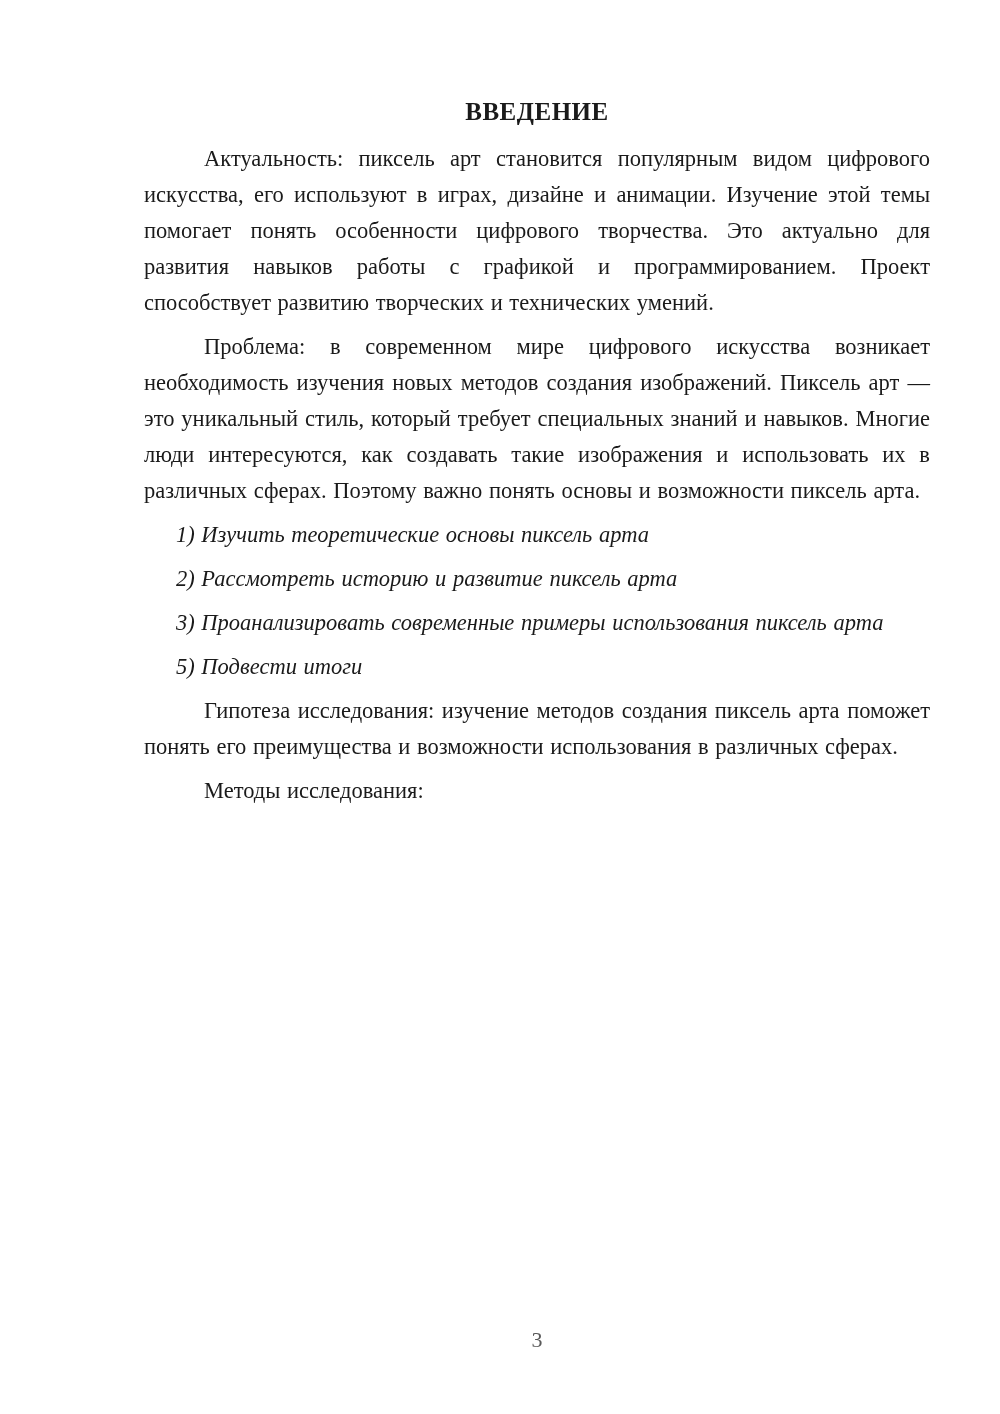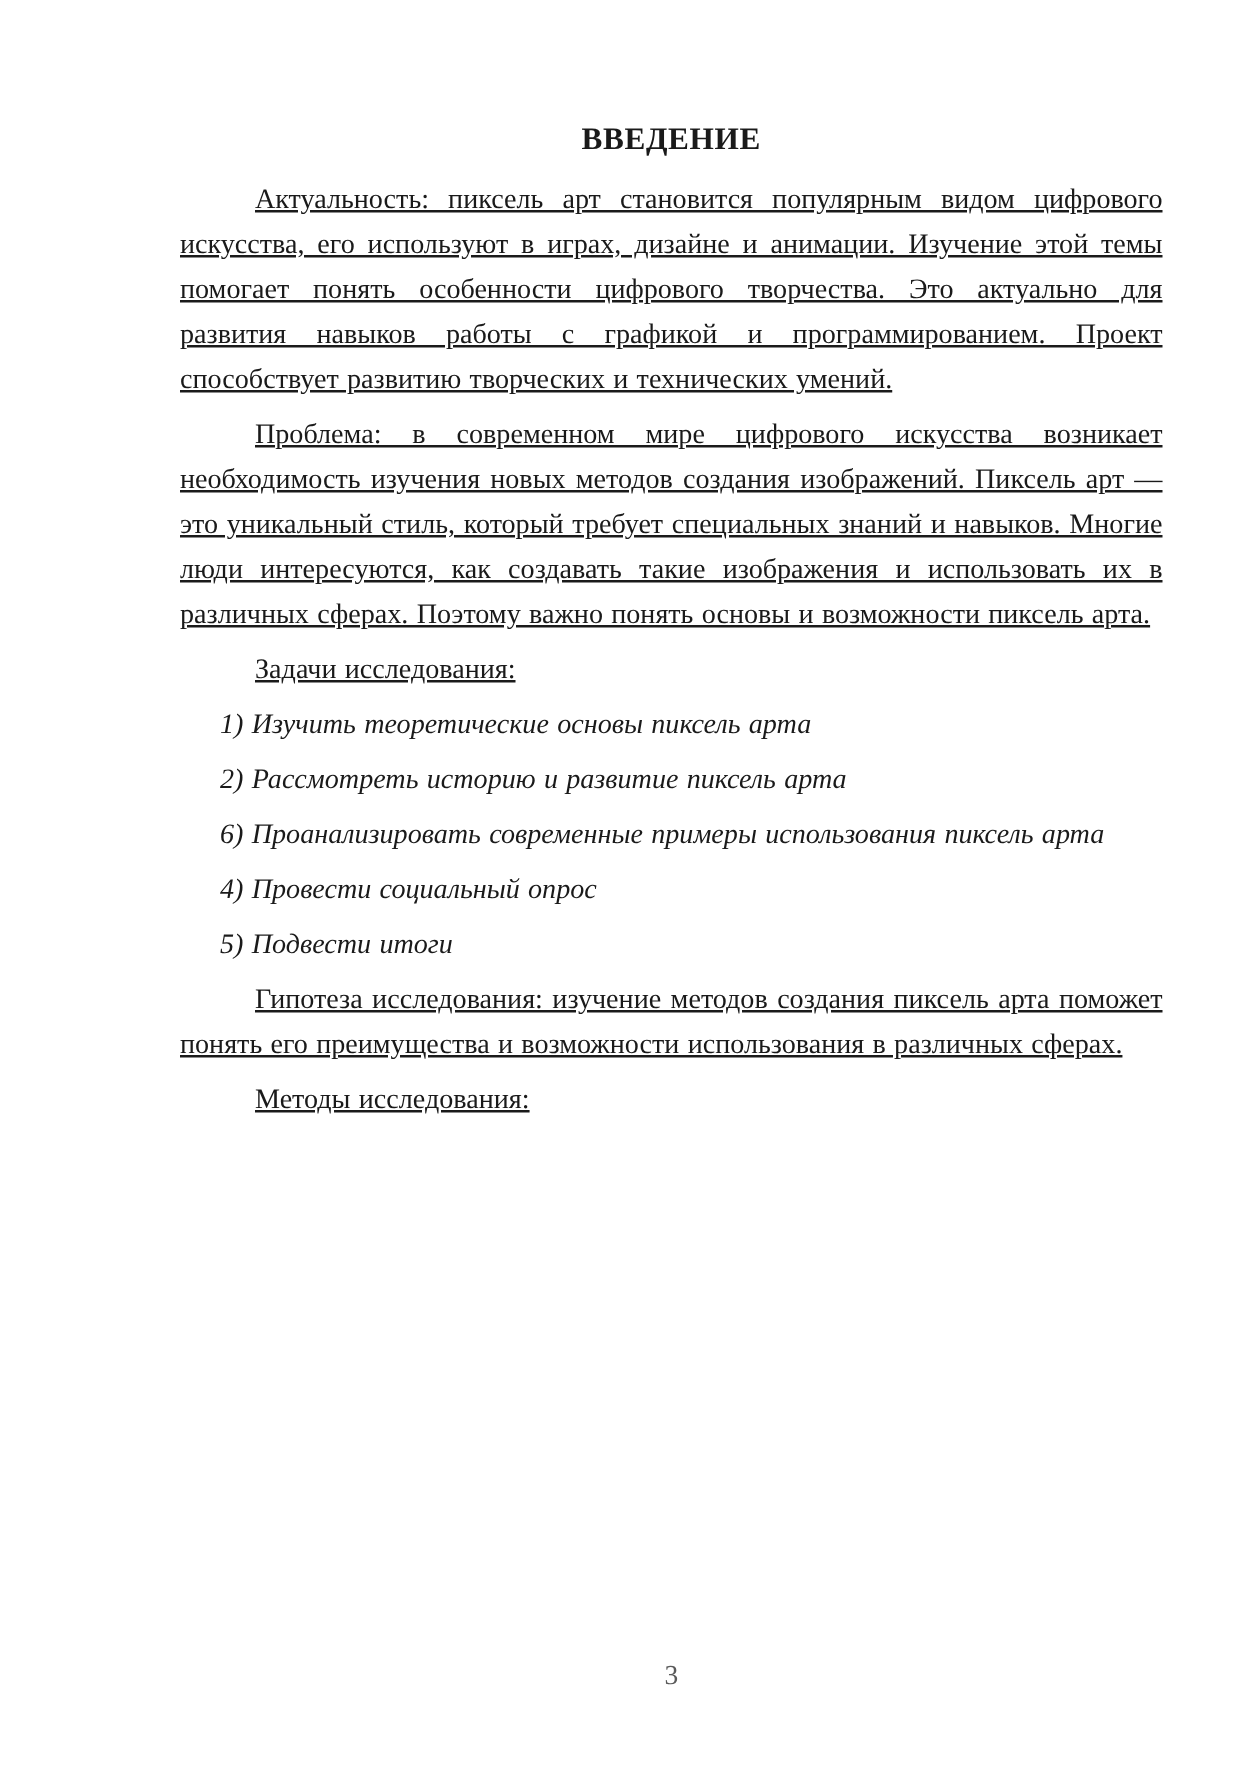--- a/index.html
+++ b/index.html
@@ -26,21 +26,20 @@
     text-align: center;
     margin: 0 0 11px 0;
     line-height: 36px;
     letter-spacing: 0.5px;
   }
   p.para {
     margin: 0 0 8px 0;
     text-align: justify;
     text-indent: 60px;
     word-spacing: 1px;
-    text-decoration: underline;
   }
   p.list-item {
     margin: 0 0 8px 0;
     text-align: justify;
     text-indent: 32px;
     word-spacing: 1px;
     font-style: italic;
   }
   .page-number {
     position: absolute;
@@ -56,25 +55,23 @@
 </head>
 <body>
 
 <div class="page">
 
   <h1 class="doc-title">ВВЕДЕНИЕ</h1>
 
   <div>
     <p class="para">Актуальность: пиксель арт становится популярным видом цифрового искусства, его используют в играх, дизайне и анимации. Изучение этой темы помогает понять особенности цифрового творчества. Это актуально для развития навыков работы с графикой и программированием. Проект способствует развитию творческих и технических умений.</p>
     <p class="para">Проблема: в современном мире цифрового искусства возникает необходимость изучения новых методов создания изображений. Пиксель арт — это уникальный стиль, который требует специальных знаний и навыков. Многие люди интересуются, как создавать такие изображения и использовать их в различных сферах. Поэтому важно понять основы и возможности пиксель арта.</p>
-    <p class="para">Задачи исследования:</p>
     <p class="list-item">1) Изучить теоретические основы пиксель арта</p>
     <p class="list-item">2) Рассмотреть историю и развитие пиксель арта</p>
-    <p class="list-item">6) Проанализировать современные примеры использования пиксель арта</p>
-    <p class="list-item">4) Провести социальный опрос</p>
+    <p class="list-item">3) Проанализировать современные примеры использования пиксель арта</p>
     <p class="list-item">5) Подвести итоги</p>
     <p class="para">Гипотеза исследования: изучение методов создания пиксель арта поможет понять его преимущества и возможности использования в различных сферах.</p>
     <p class="para">Методы исследования:</p>
   </div>
 
   <div class="page-number">3</div>
 
 </div>
 
 </body></html>

